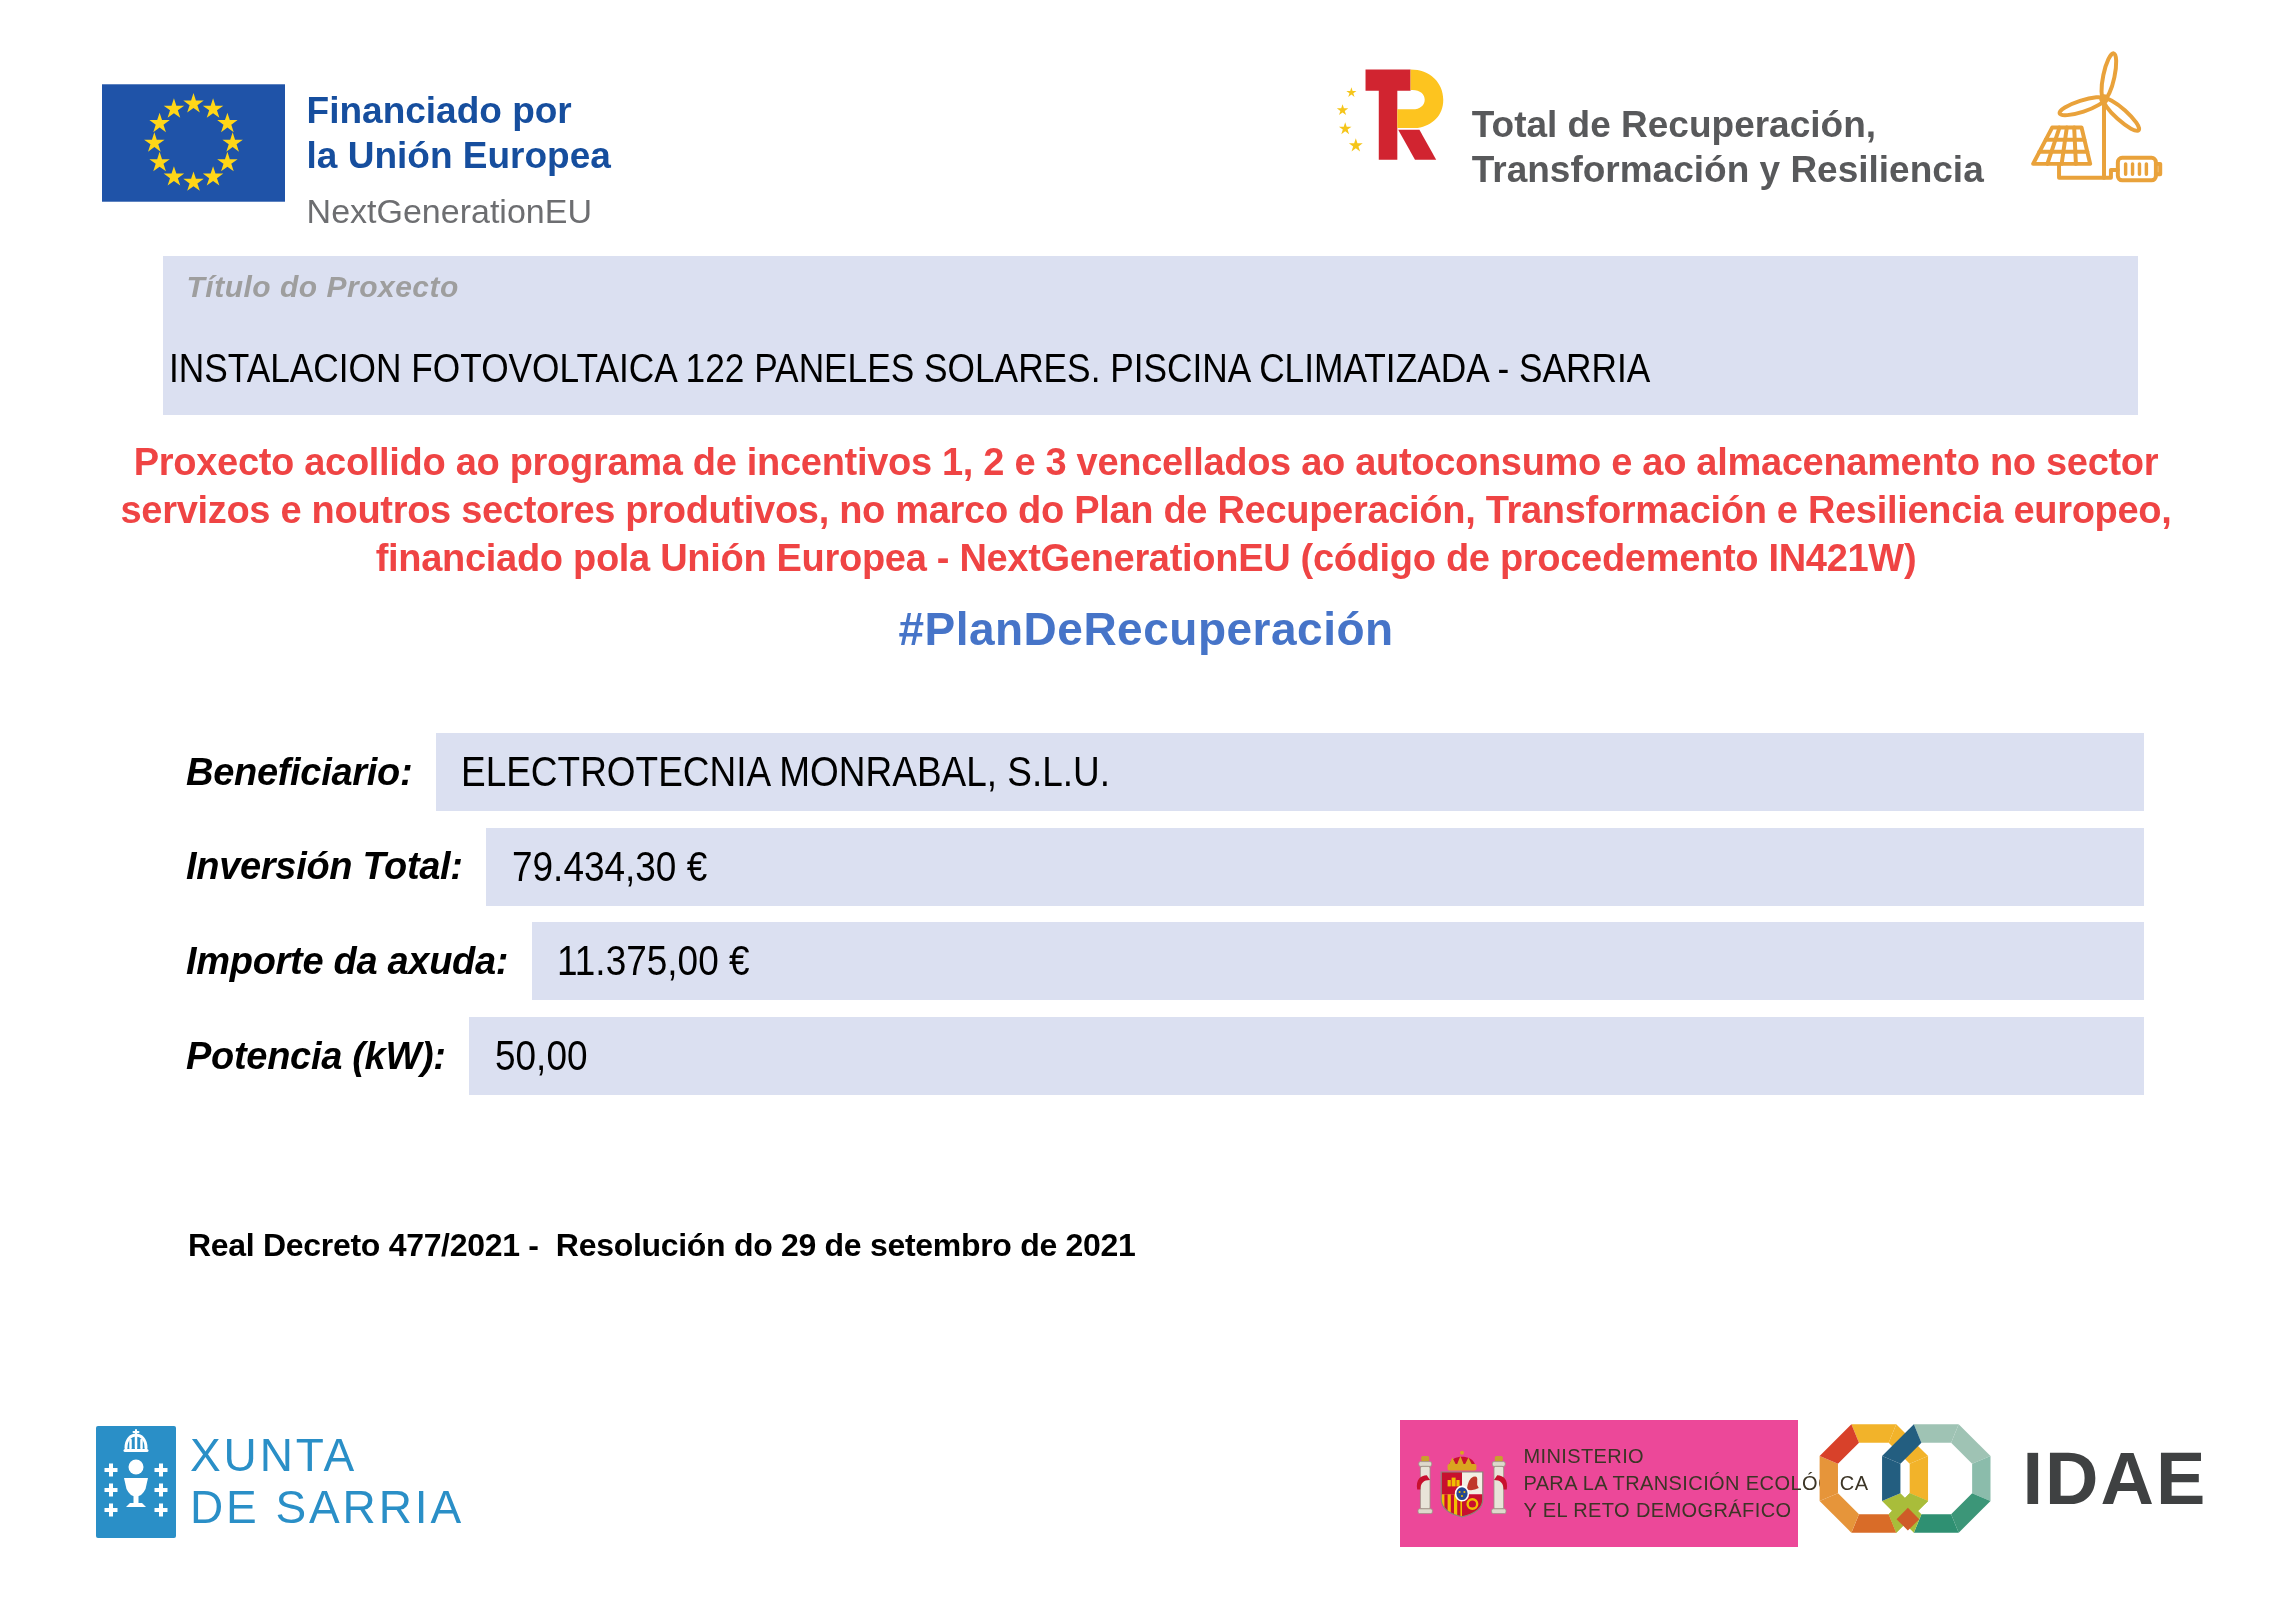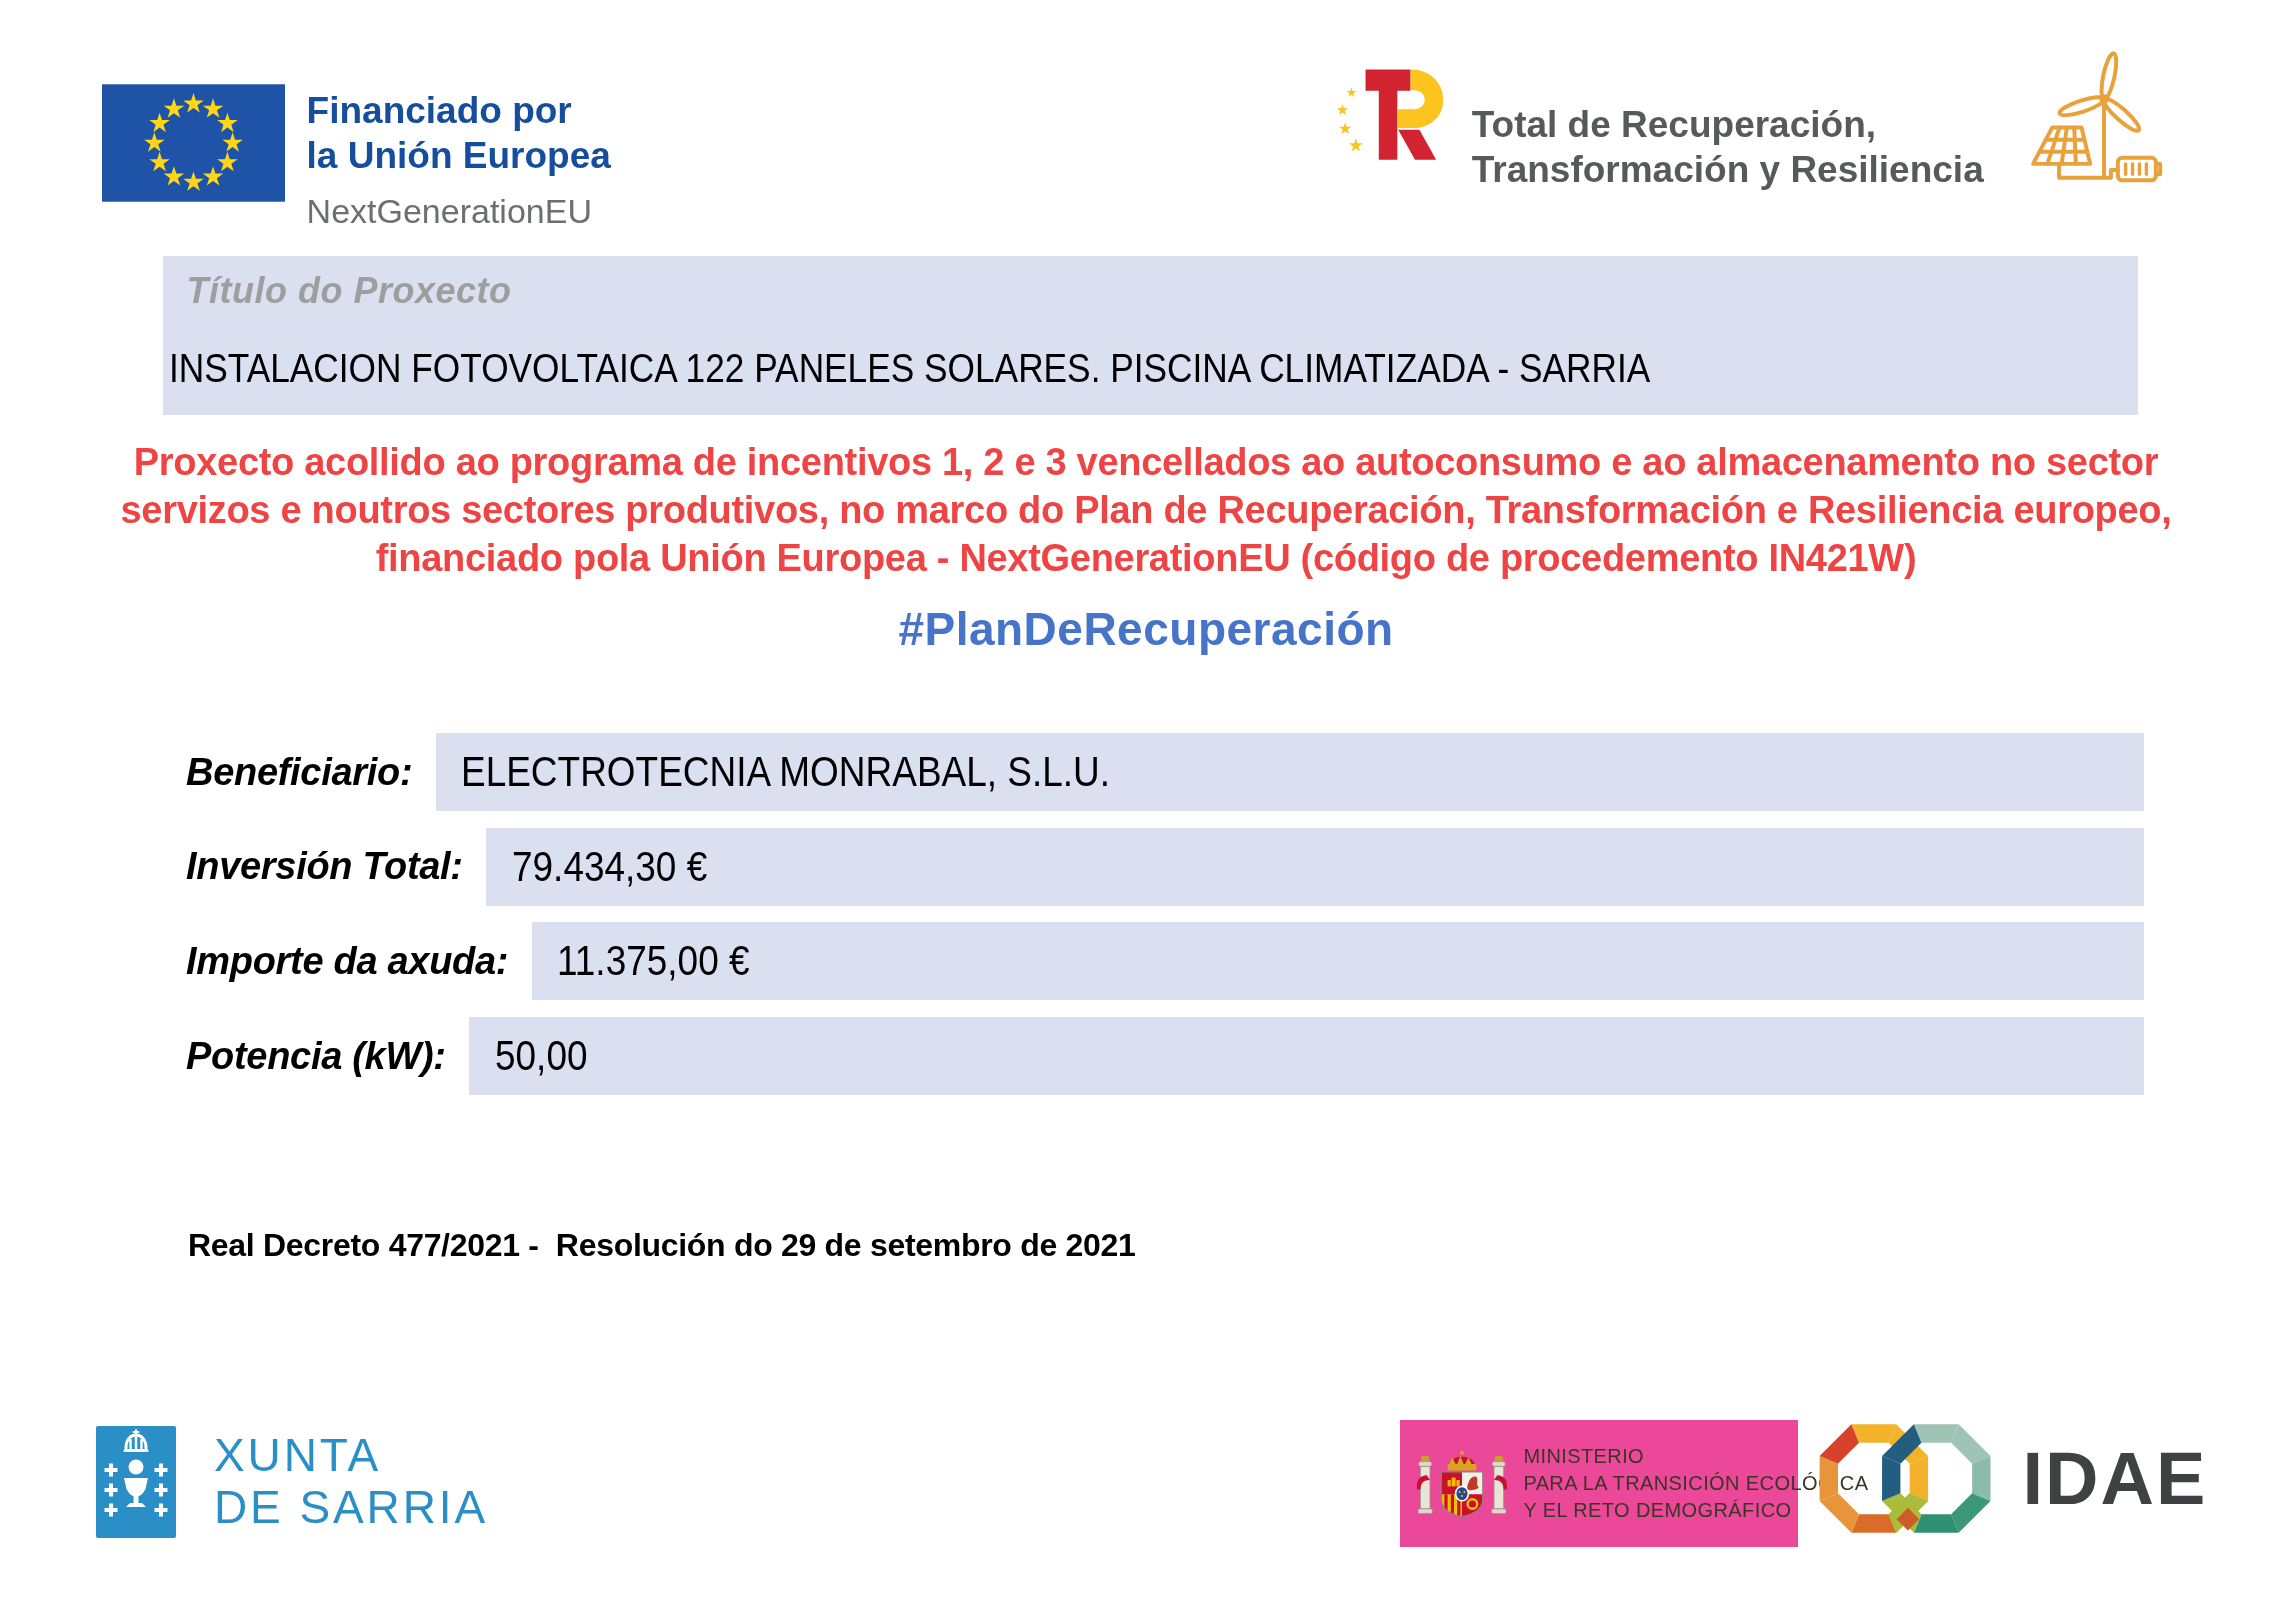--- a/index.html
+++ b/index.html
@@ -16,21 +16,21 @@
   .prtr-text{margin-top:43px;}
   .prtr-text div{font-size:37px;font-weight:bold;color:#58595b;line-height:1.22;}
   .renew-icon{position:absolute;left:2021px;top:47px;}
   
   .title-box{
     position:absolute;left:163px;top:256px;width:1975px;height:159px;
     background:#dbe0f1;
   }
   .title-box .tag{
     position:absolute;left:23.5px;top:13.7px;
-    font-size:36px;font-weight:bold;font-style:italic;color:#9e9e9e;letter-spacing:0.5px;
+    font-size:30px;font-weight:bold;font-style:italic;color:#9e9e9e;letter-spacing:0.5px;
   }
   .title-box .title{
     position:absolute;left:5.9px;top:89px;white-space:nowrap;
     font-size:41px;color:#000;transform:scaleX(0.86);transform-origin:left center;
   }
   
   .desc{
     position:absolute;left:116px;top:438px;width:2060px;
     text-align:center;font-size:38px;font-weight:bold;line-height:48px;letter-spacing:-0.3px;color:#ef4444;
   }
@@ -42,21 +42,21 @@
   .rows{position:absolute;left:186px;top:733px;width:1958px;}
   .row{display:flex;align-items:center;height:78px;margin-bottom:16.7px;}
   .row .lbl{font-size:38px;font-weight:bold;white-space:nowrap;margin-right:23.5px;letter-spacing:-0.3px;font-style:italic;}
   .row .valbox{flex:1;height:78px;background:#dbe0f1;display:flex;align-items:center;padding-left:25.5px;}
   .row .val{font-size:42px;color:#000;white-space:nowrap;transform:scaleX(0.88);transform-origin:left center;}
   .footnote{
     position:absolute;left:188px;top:1227px;
     font-size:32px;font-weight:bold;letter-spacing:-0.3px;white-space:pre;
   }
   
-  .xunta{position:absolute;left:96px;top:1426px;display:flex;align-items:center;gap:38px;}
+  .xunta{position:absolute;left:96px;top:1426px;display:flex;align-items:center;gap:14px;}
   .xunta-text div{font-size:46px;color:#2a8fc7;letter-spacing:2.9px;line-height:1.12;}
   .ministerio{
     position:absolute;left:1400px;top:1420px;width:398px;height:127px;background:#ec4899;
     display:flex;align-items:center;
   }
   .ministerio .crest{margin-left:13.7px;flex:0 0 auto;}
   .min-text{margin-left:13.7px;}
   .min-text div{font-size:20px;color:#3c3526;line-height:1.34;letter-spacing:0.4px;white-space:nowrap;}
   .idae{position:absolute;left:1815px;top:1417px;display:flex;align-items:center;gap:25.5px;}
   .idae-text{font-size:74px;font-weight:bold;color:#3f4142;letter-spacing:2px;}

